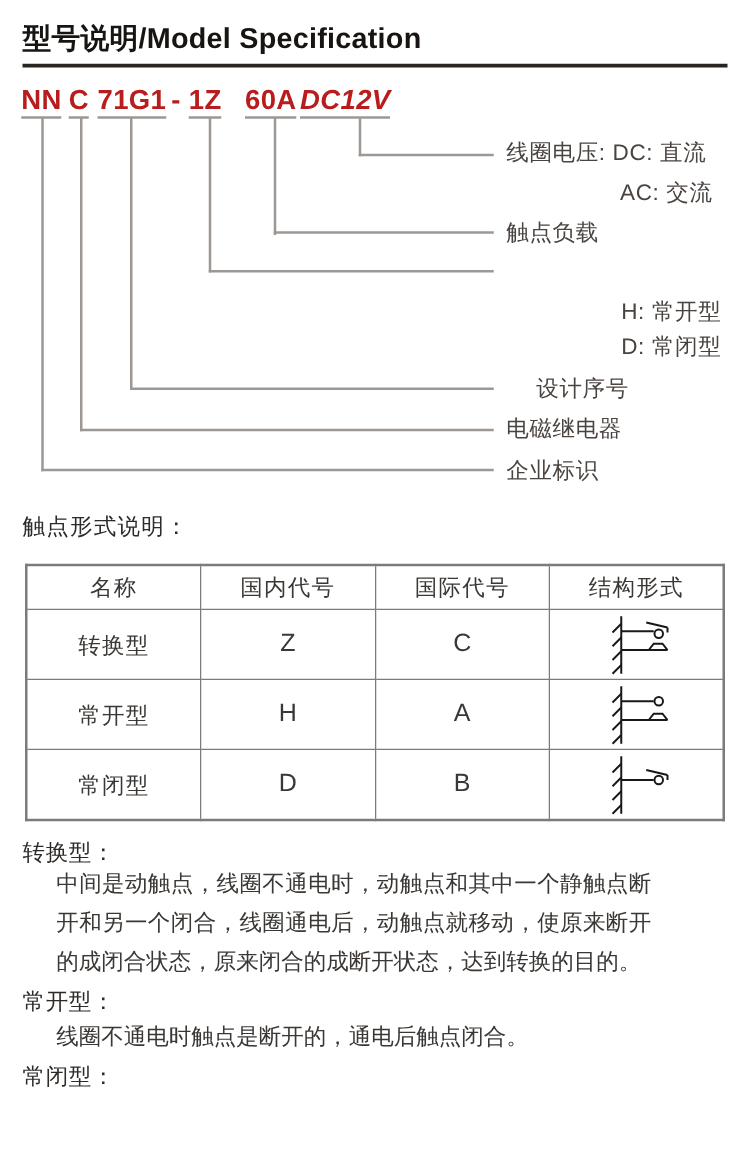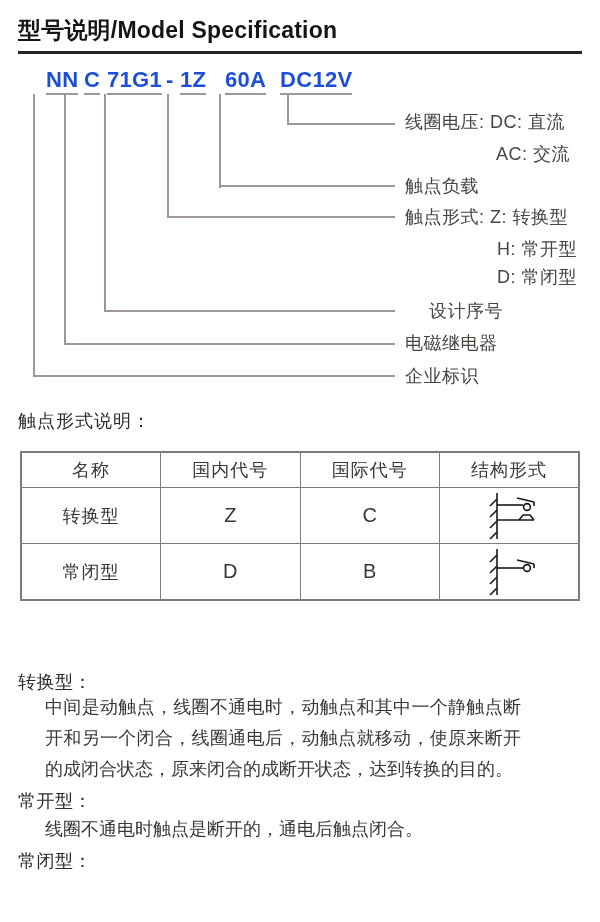--- a/index.html
+++ b/index.html
@@ -8,26 +8,26 @@
     font-family:"Liberation Sans","DejaVu Sans",sans-serif;color:#1d1a18;
   }
   
   .page-title{
     position:absolute;left:18px;top:15px;font-size:23px;font-weight:bold;
     color:#171412;letter-spacing:0.2px;
   }
   .title-rule{position:absolute;left:18px;top:51px;width:564px;height:3px;background:#29241f;}
   
   .seg{
-    position:absolute;top:69px;font-size:22px;font-weight:bold;color:#1d4ed8;
-    line-height:22px;padding-bottom:2px;border-bottom:2px solid #9d9894;letter-spacing:0.3px;margin-left:29px;
+    position:absolute;top:69px;font-size:22px;font-weight:bold;color:#b91c1c;
+    line-height:22px;padding-bottom:2px;border-bottom:2px solid #9d9894;letter-spacing:0.3px;
   }
   .seg.noline{border-bottom:none;}
   .s0{left:17px;} .s1{left:55px;} .s2{left:78px;} .s3{left:137px;}
-  .s4{left:151px;} .s5{left:196px;} .s6{left:251px;}
+  .s4{left:151px;} .s5{left:196px;} .s6{left:240px;font-style:italic;}
   
   .vline{position:absolute;width:2px;background:#9d9894;top:94px;}
   .hline{position:absolute;height:2px;background:#9d9894;}
   .v0{left:33px;height:283px;} .v1{left:64px;height:251px;} .v2{left:104px;height:218px;}
   .v3{left:167px;height:124px;} .v4{left:219px;height:94px;} .v5{left:287px;height:31px;}
   .h0{top:123px;left:287px;width:108px;}
   .h1{top:185px;left:219px;width:176px;}
   .h2{top:216px;left:167px;width:228px;}
   .h3{top:310px;left:104px;width:291px;}
   .h4{top:343px;left:64px;width:331px;}
@@ -88,21 +88,20 @@
   <div class="hline h0"></div>
   <div class="hline h1"></div>
   <div class="hline h2"></div>
   <div class="hline h3"></div>
   <div class="hline h4"></div>
   <div class="hline h5"></div>
 
   <div class="ann a0">线圈电压: DC: 直流</div>
   <div class="ann a1">AC: 交流</div>
   <div class="ann a2">触点负载</div>
-  <div class="ann a3">触点形式: Z: 转换型</div>
   <div class="ann a4">H: 常开型</div>
   <div class="ann a5">D: 常闭型</div>
   <div class="ann a6">设计序号</div>
   <div class="ann a7">电磁继电器</div>
   <div class="ann a8">企业标识</div>
 
   <div class="section-title">触点形式说明：</div>
 
   <table class="spec-table">
     <thead>
@@ -128,20 +127,38 @@
             <line x1="16" y1="14" x2="42" y2="14"></line>
             <line x1="36" y1="7" x2="53" y2="11"></line>
             <line x1="53" y1="11" x2="53" y2="15"></line>
             <circle cx="46" cy="16" r="3.4"></circle>
             <line x1="16" y1="29" x2="53" y2="29"></line>
             <path d="M38,29 L42,24 L49,24 L53,29"></path>
           </svg>
         </td>
       </tr>
       <tr>
+        <td>常开型</td>
+        <td class="code">H</td>
+        <td class="code">A</td>
+        <td class="structure">
+          <svg class="contact-svg" width="56" height="50" viewBox="0 0 56 50">
+            <line x1="16" y1="2" x2="16" y2="48"></line>
+            <line x1="16" y1="8" x2="9" y2="15"></line>
+            <line x1="16" y1="19" x2="9" y2="26"></line>
+            <line x1="16" y1="30" x2="9" y2="37"></line>
+            <line x1="16" y1="41" x2="9" y2="48"></line>
+            <line x1="16" y1="14" x2="42" y2="14"></line>
+            <circle cx="46" cy="14" r="3.4"></circle>
+            <line x1="16" y1="29" x2="53" y2="29"></line>
+            <path d="M38,29 L42,24 L49,24 L53,29"></path>
+          </svg>
+        </td>
+      </tr>
+      <tr>
         <td>常闭型</td>
         <td class="code">D</td>
         <td class="code">B</td>
         <td class="structure">
           <svg class="contact-svg" width="56" height="50" viewBox="0 0 56 50">
             <line x1="16" y1="2" x2="16" y2="48"></line>
             <line x1="16" y1="8" x2="9" y2="15"></line>
             <line x1="16" y1="19" x2="9" y2="26"></line>
             <line x1="16" y1="30" x2="9" y2="37"></line>
             <line x1="16" y1="41" x2="9" y2="48"></line>

